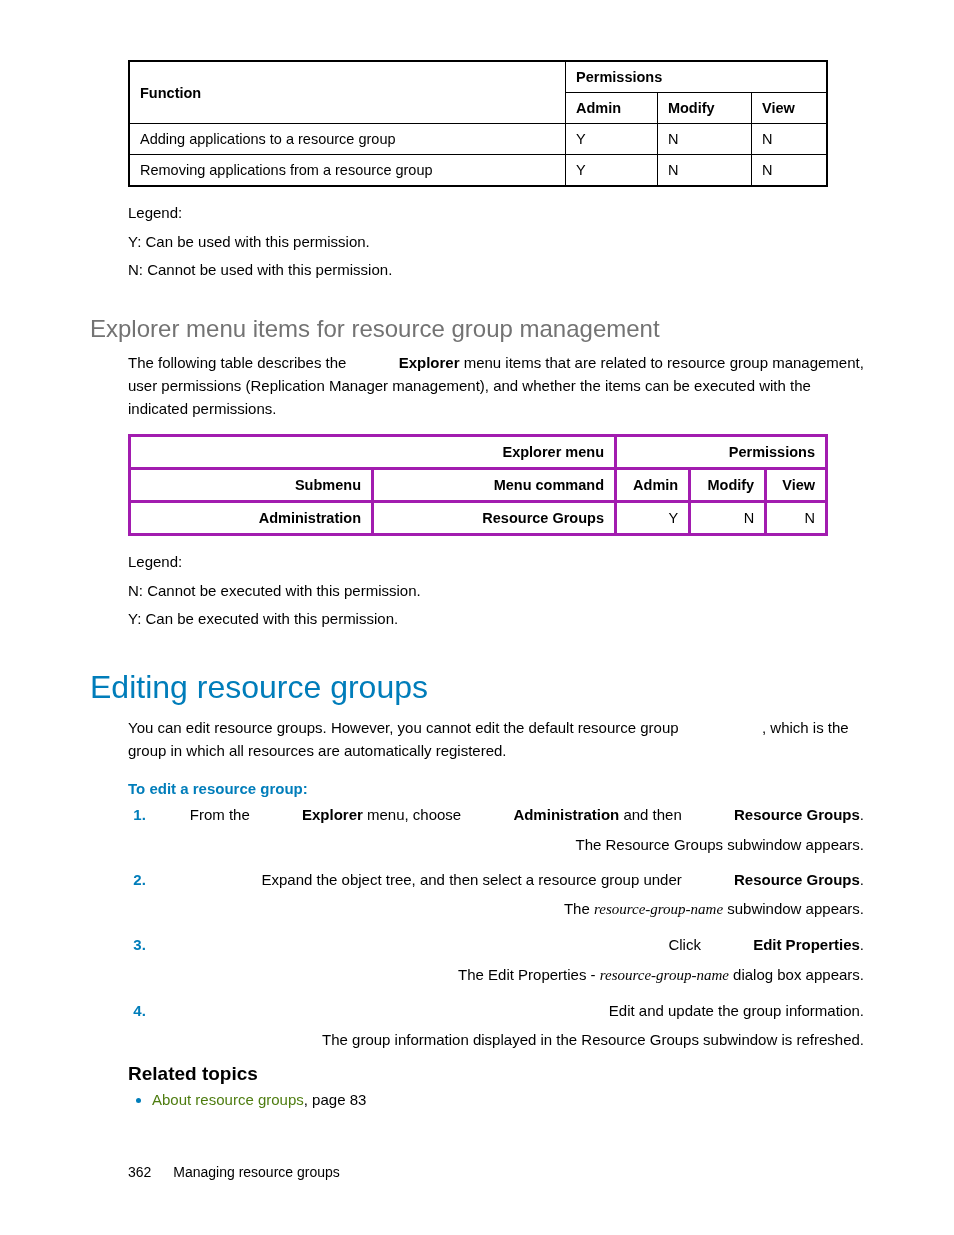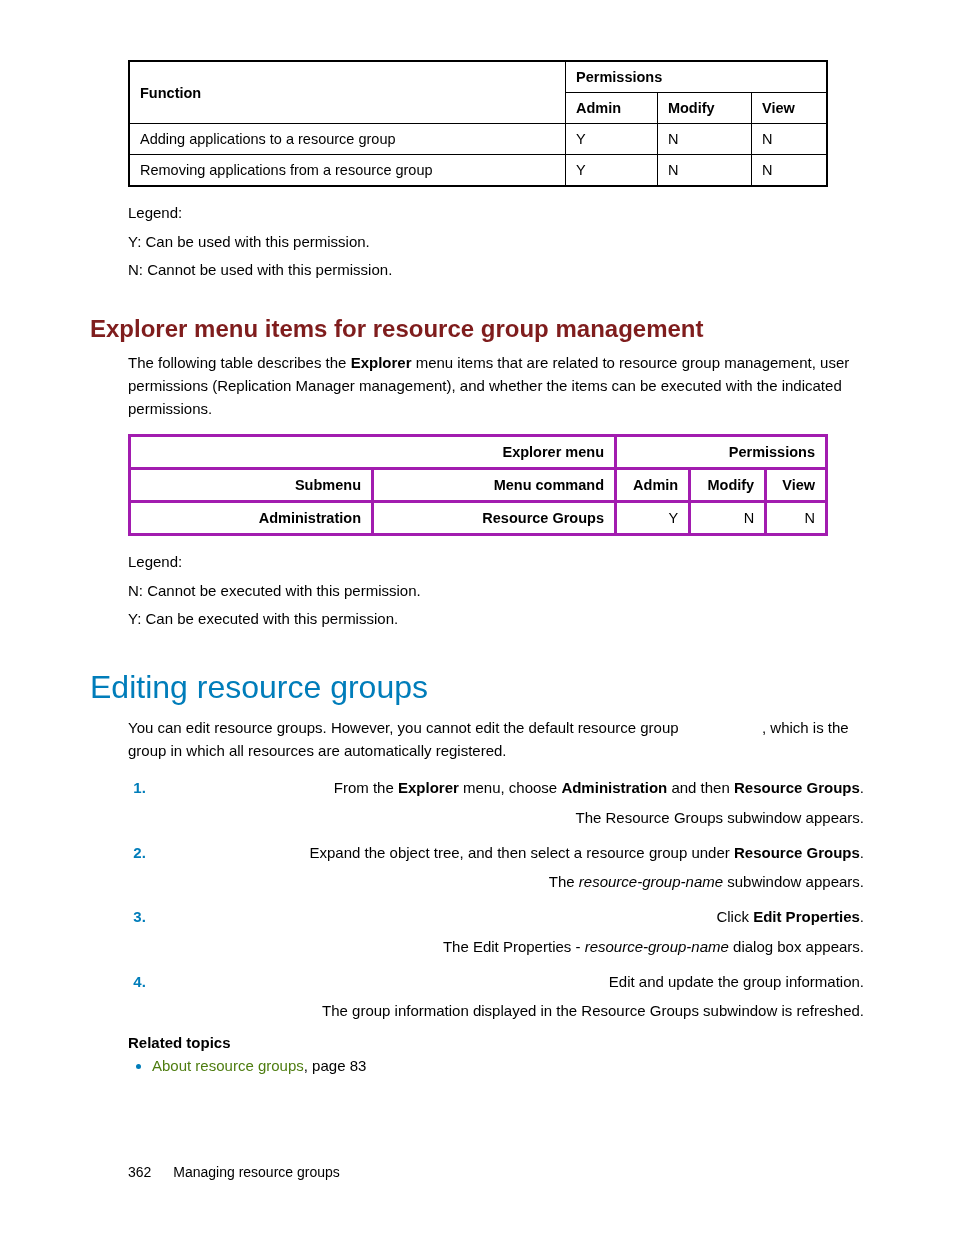--- a/index.html
+++ b/index.html
@@ -38,23 +38,23 @@
   }
 
   .legend-block {
     margin-left: 38px;
     margin-top: 12px;
     font-size: 15px;
     line-height: 1.9;
   }
 
   h2.section {
-    color: #7f1d1d;
+    color: #737373;
     font-size: 24px;
-    font-weight: 700;
+    font-weight: 400;
     margin: 30px 0 8px 0;
   }
   h1.section {
     color: #007dba;
     font-size: 32px;
     font-weight: 300;
     margin: 35px 0 10px 0;
   }
 
   p.body {
@@ -106,33 +106,33 @@
     font-weight: 600;
   }
   .sub {
     display: block;
     margin-top: 6px;
     margin-bottom: 12px;
   }
 
   .related-h {
     font-weight: 600;
-    font-size: 15px;
+    font-size: 19px;
     margin: 8px 0 6px 38px;
   }
   ul.related {
     margin: 0 0 0 48px;
     padding-left: 14px;
     font-size: 15px;
   }
   ul.related li::marker { color: #007dba; }
   .link { color: #4d7c0f; }
 
-  .bold { font-weight: 600; }
-  .italic { font-style: italic; }
+  .bold { font-weight: 600; margin-left: 48px; }
+  .italic { font-style: italic; font-family: Liberation Serif, serif; }
 
   .footer {
     position: absolute;
     bottom: 55px;
     left: 128px;
     font-size: 14px;
   }
   .footer .pn { margin-right: 18px; }
 </style>
 </head>
@@ -206,20 +206,21 @@
     <div>N: Cannot be executed with this permission.</div>
     <div>Y: Can be executed with this permission.</div>
   </div>
 
   <h1 class="section">Editing resource groups</h1>
 
   <p class="body">
     <span>You can edit resource groups. However, you cannot edit the default resource group</span><span style="white-space:pre;">                    </span><span>, which is the group in which all resources are automatically registered.</span>
   </p>
 
+  <div class="sub-heading">To edit a resource group:</div>
 
   <ol class="proc">
     <li>
       <span>From the </span><span class="bold">Explorer</span><span> menu, choose </span><span class="bold">Administration</span><span> and then </span><span class="bold">Resource Groups</span><span>.</span>
       <span class="sub">The Resource Groups subwindow appears.</span>
     </li>
     <li>
       <span>Expand the object tree, and then select a resource group under </span><span class="bold">Resource Groups</span><span>.</span>
       <span class="sub"><span>The </span><span class="italic">resource-group-name</span><span> subwindow appears.</span></span>
     </li>

